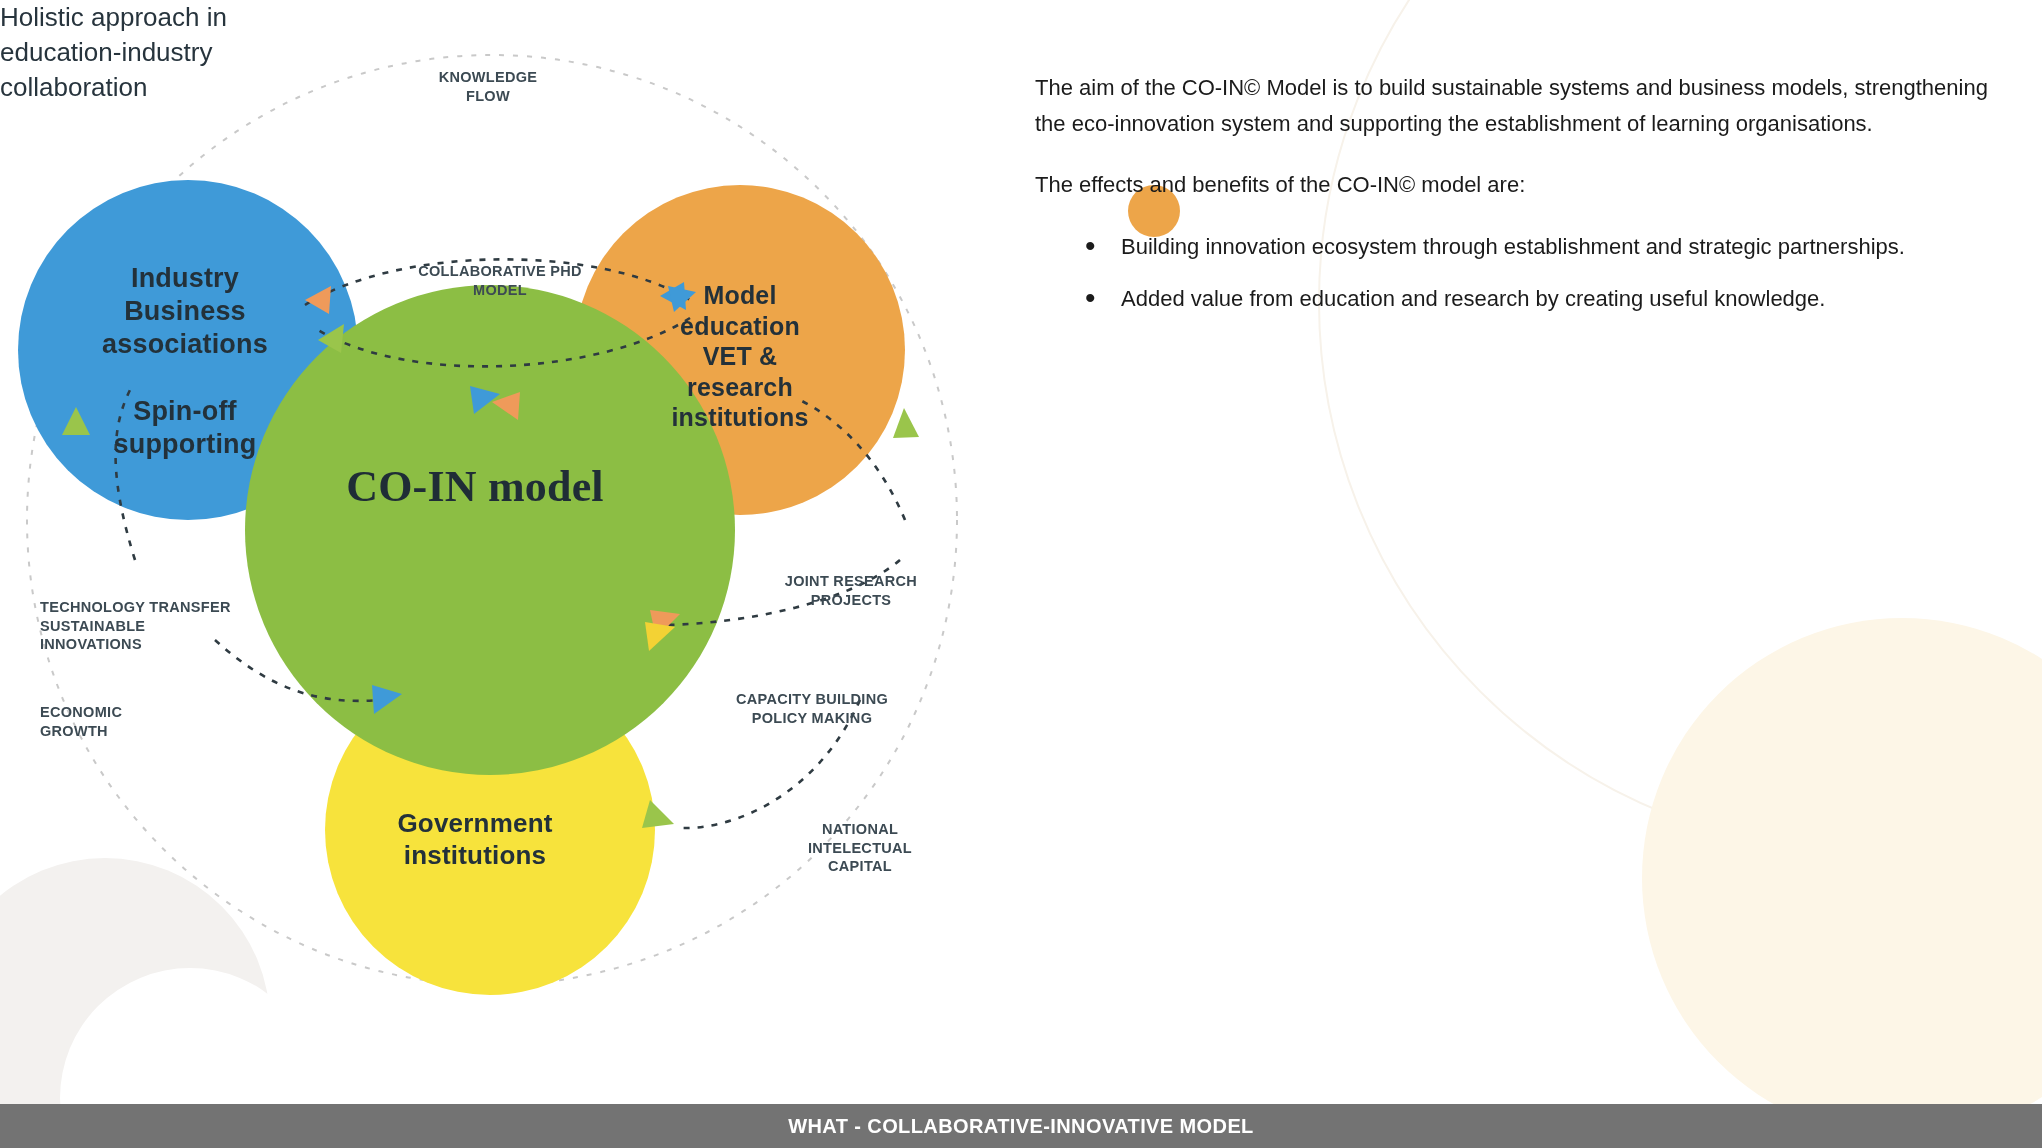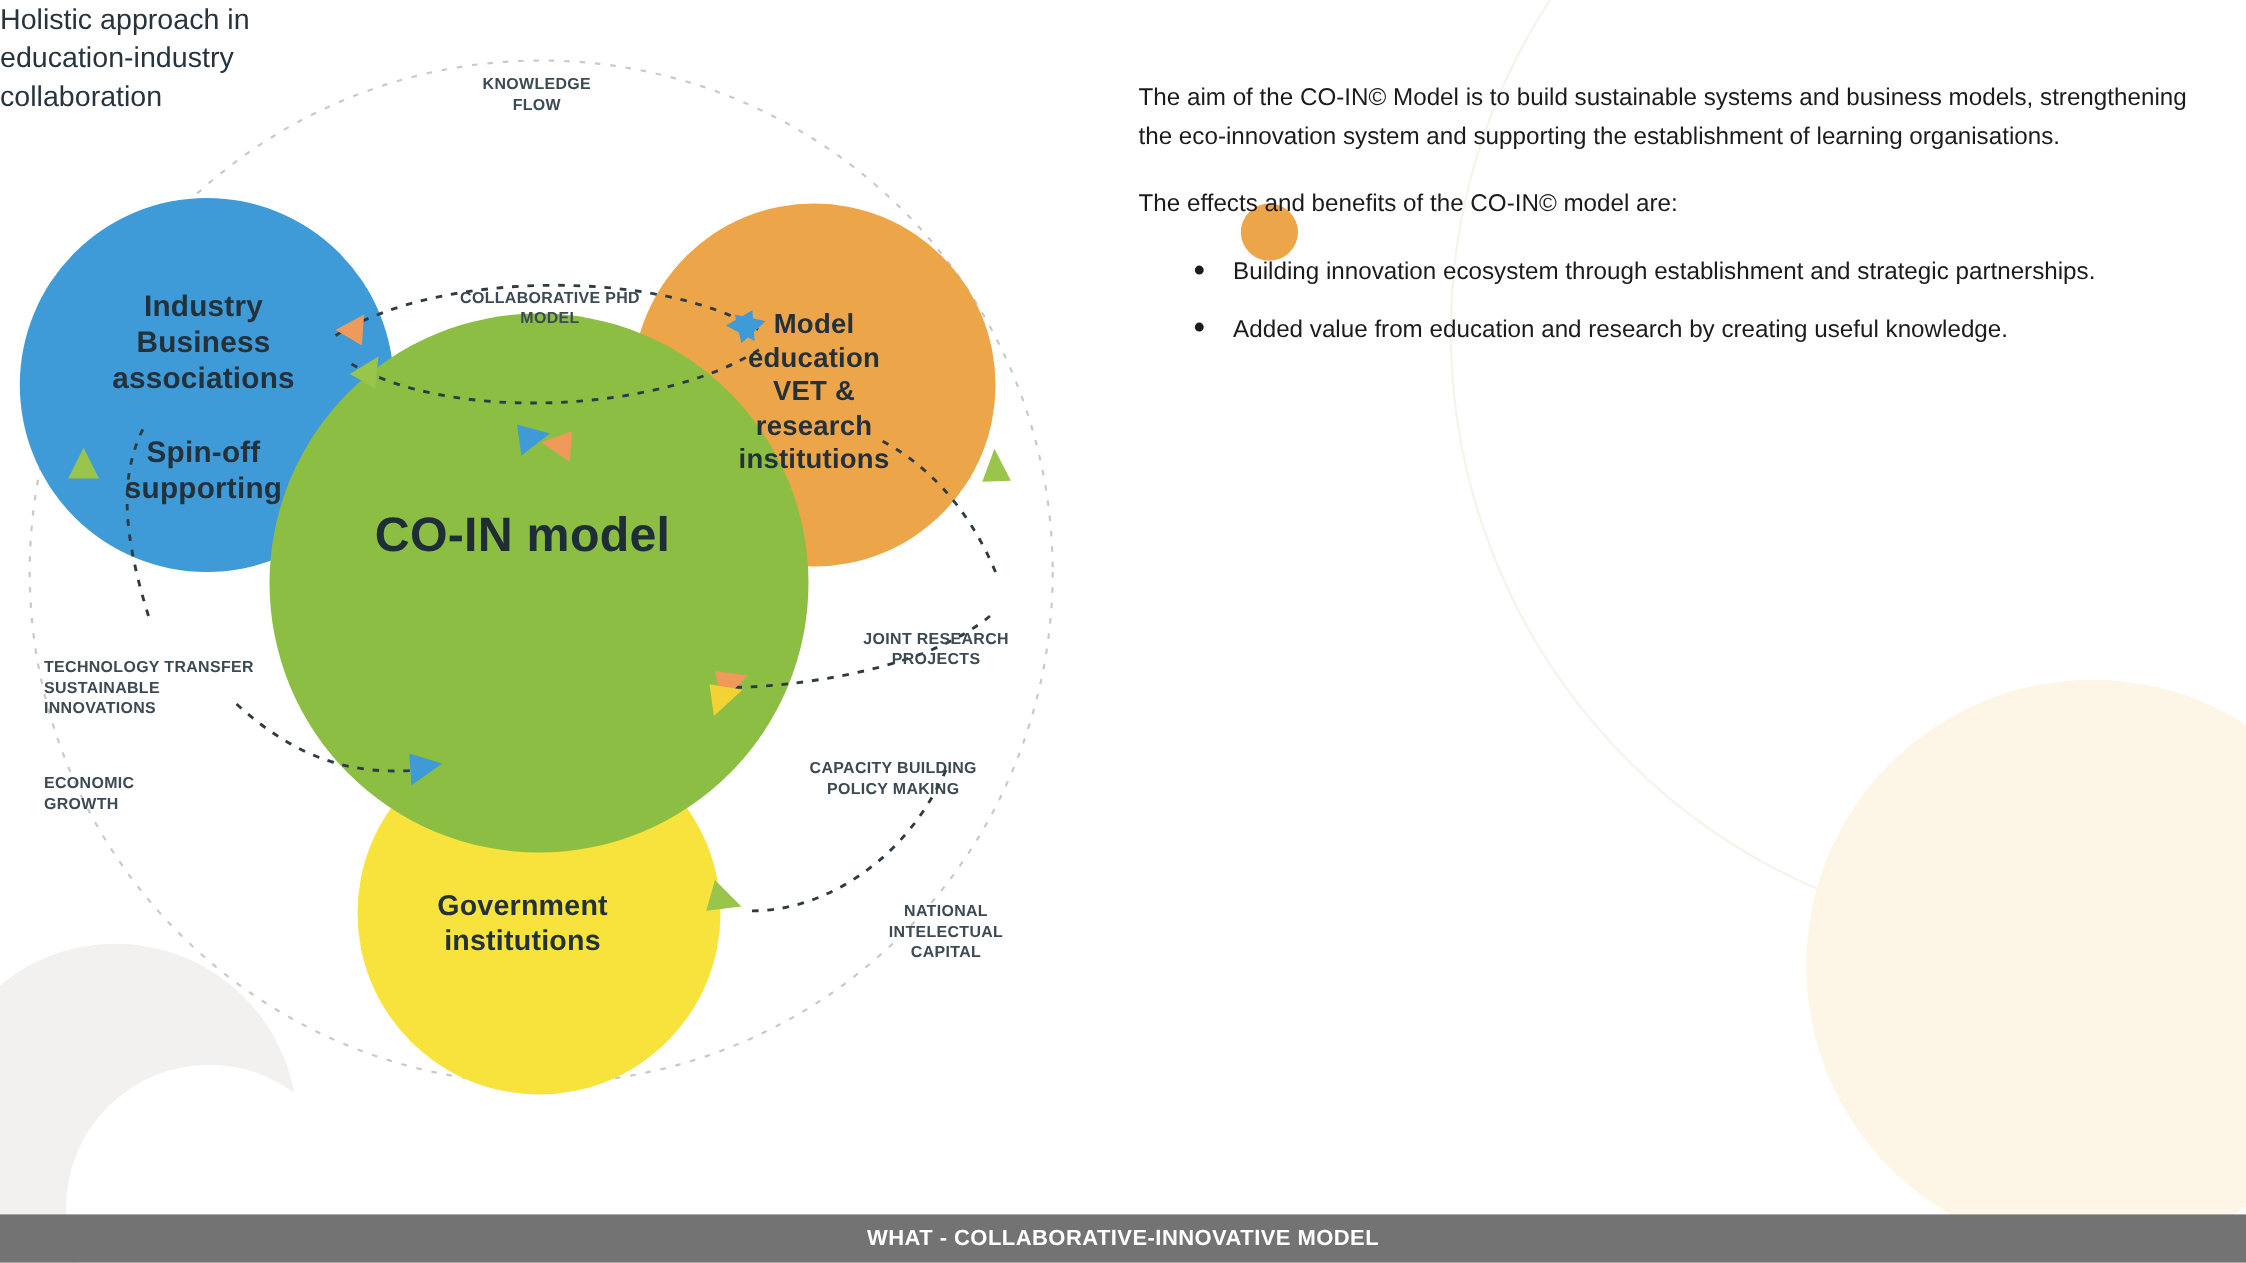--- a/index.html
+++ b/index.html
@@ -39,21 +39,21 @@
   #diagram svg{position:absolute;left:0;top:0;}
 
   .circ-label{
     position:absolute;text-align:center;color:#23313a;
     font-weight:bold;letter-spacing:.2px;line-height:1.22;
   }
   .lbl-industry{left:30px;top:262px;width:310px;font-size:27px;}
   .lbl-spinoff{left:30px;top:395px;width:310px;font-size:27px;}
   .lbl-higher{left:620px;top:280px;width:240px;font-size:25px;}
   .lbl-gov{left:310px;top:808px;width:330px;font-size:26px;}
-  .lbl-coin{left:245px;top:460px;width:460px;font-size:44px;color:#1f2d36;}
+  .lbl-coin{left:245px;top:460px;width:460px;font-size:44px;color:#1f2d36;font-family:Liberation Serif, serif;}
   .lbl-holistic{left:300px;top:560px;width:360px;font-size:26px;font-weight:normal;color:#27343d;line-height:1.35;}
 
   .tiny{
     position:absolute;color:#3c4a53;font-size:14.5px;font-weight:bold;
     line-height:1.28;letter-spacing:.3px;text-align:center;
   }
   .t-knowledge{left:398px;top:68px;width:180px;}
   .t-collabphd{left:390px;top:262px;width:220px;}
   .t-joint{left:756px;top:572px;width:190px;}
   .t-capacity{left:712px;top:690px;width:200px;}

